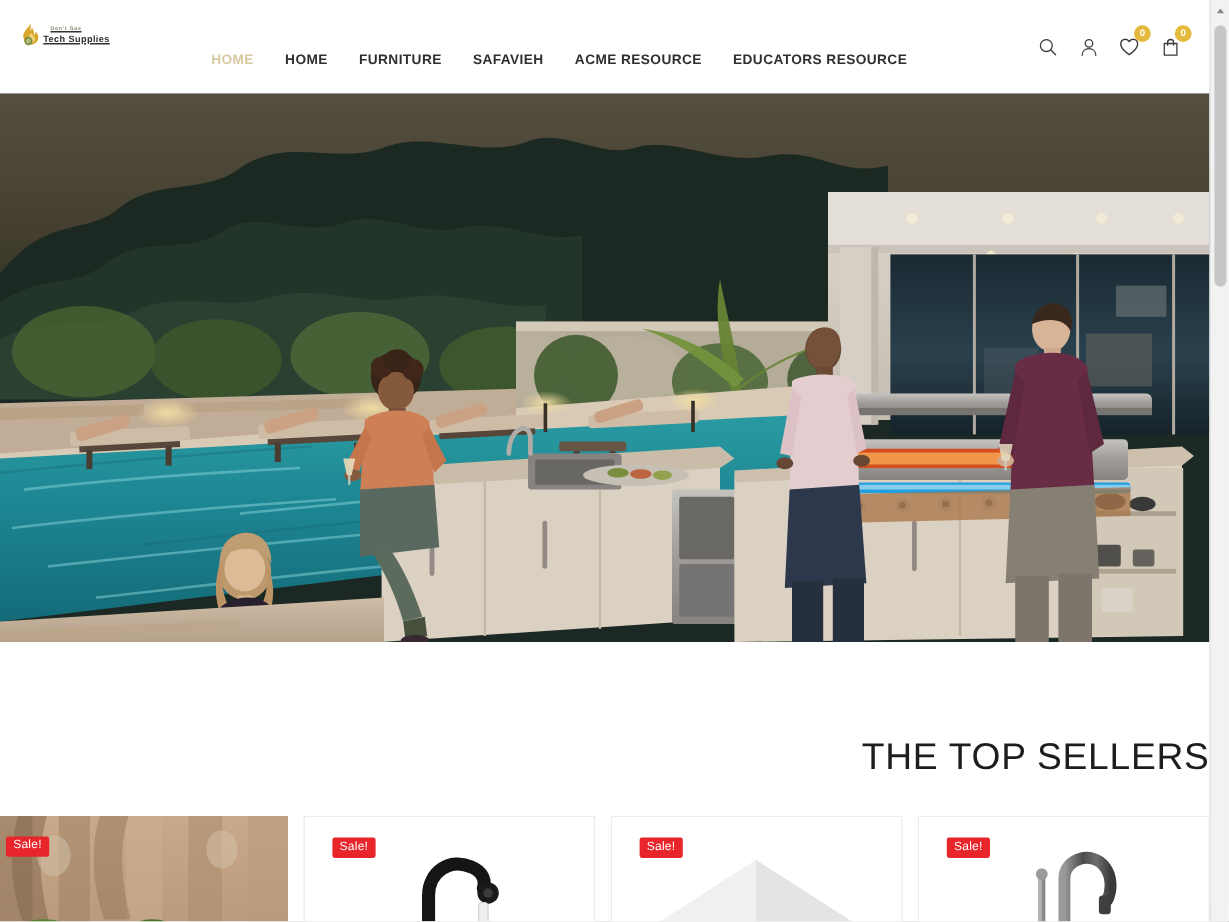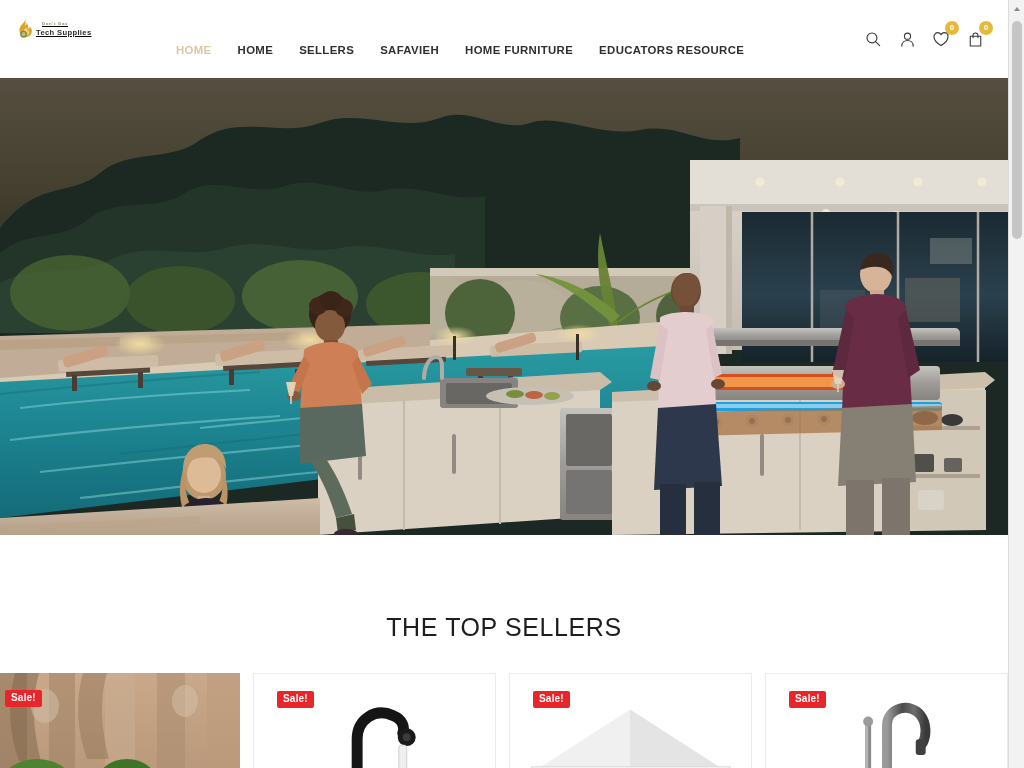--- a/index.html
+++ b/index.html
@@ -128,22 +128,22 @@
     width: 1008px;
     height: 457px;
     overflow: hidden;
     background: #1c2a24;
   }
   .hero-svg { display: block; width: 1008px; height: 457px; }
 
   
   .section-title {
     width: 1008px;
-    text-align: center;
-    font-size: 25px;
+    text-align: right;
+    font-size: 31px;
     font-weight: 400;
     letter-spacing: 0.6px;
     color: #1d1d1d;
     padding-top: 78px;
     padding-bottom: 10px;
   }
 
   .products {
     position: relative;
     width: 1008px;
@@ -171,21 +171,21 @@
     overflow: hidden;
     background: #ffffff;
   }
   .card-media svg { display: block; width: 100%; height: 100%; }
   .sale-badge {
     position: absolute;
     left: 23px; top: 17px;
     background: #e8252a;
     color: #ffffff;
     font-size: 10px;
-    font-weight: 700;
+    font-weight: 400;
     padding: 3px 6px 4px 6px;
     border-radius: 2px;
     line-height: 1;
     z-index: 5;
     letter-spacing: 0.2px;
   }
   .card.first .sale-badge { left: 8px; top: 17px; }
 
   
   .scrollbar {
@@ -243,23 +243,23 @@
         </div>
         <div class="logo-text-wrap">
           <div class="logo-top">Don't Gas</div>
           <div class="logo-main">Tech Supplies</div>
         </div>
       </div>
 
       <nav class="nav">
         <a href="#" class="active">HOME</a>
         <a href="#">HOME</a>
-        <a href="#">SELLERS</a>
+        <a href="#">FURNITURE</a>
         <a href="#">SAFAVIEH</a>
-        <a href="#">HOME FURNITURE</a>
+        <a href="#">ACME RESOURCE</a>
         <a href="#">EDUCATORS RESOURCE</a>
       </nav>
 
       <div class="header-icons">
 
         <div class="hicon">
           <svg viewBox="0 0 22 22" width="17" height="17">
             <circle cx="9" cy="9" r="6.4" fill="none" stroke="#3a3a3a" stroke-width="1.4"></circle>
             <line x1="13.6" y1="13.6" x2="19" y2="19" stroke="#3a3a3a" stroke-width="1.4" stroke-linecap="round"></line>
           </svg>

